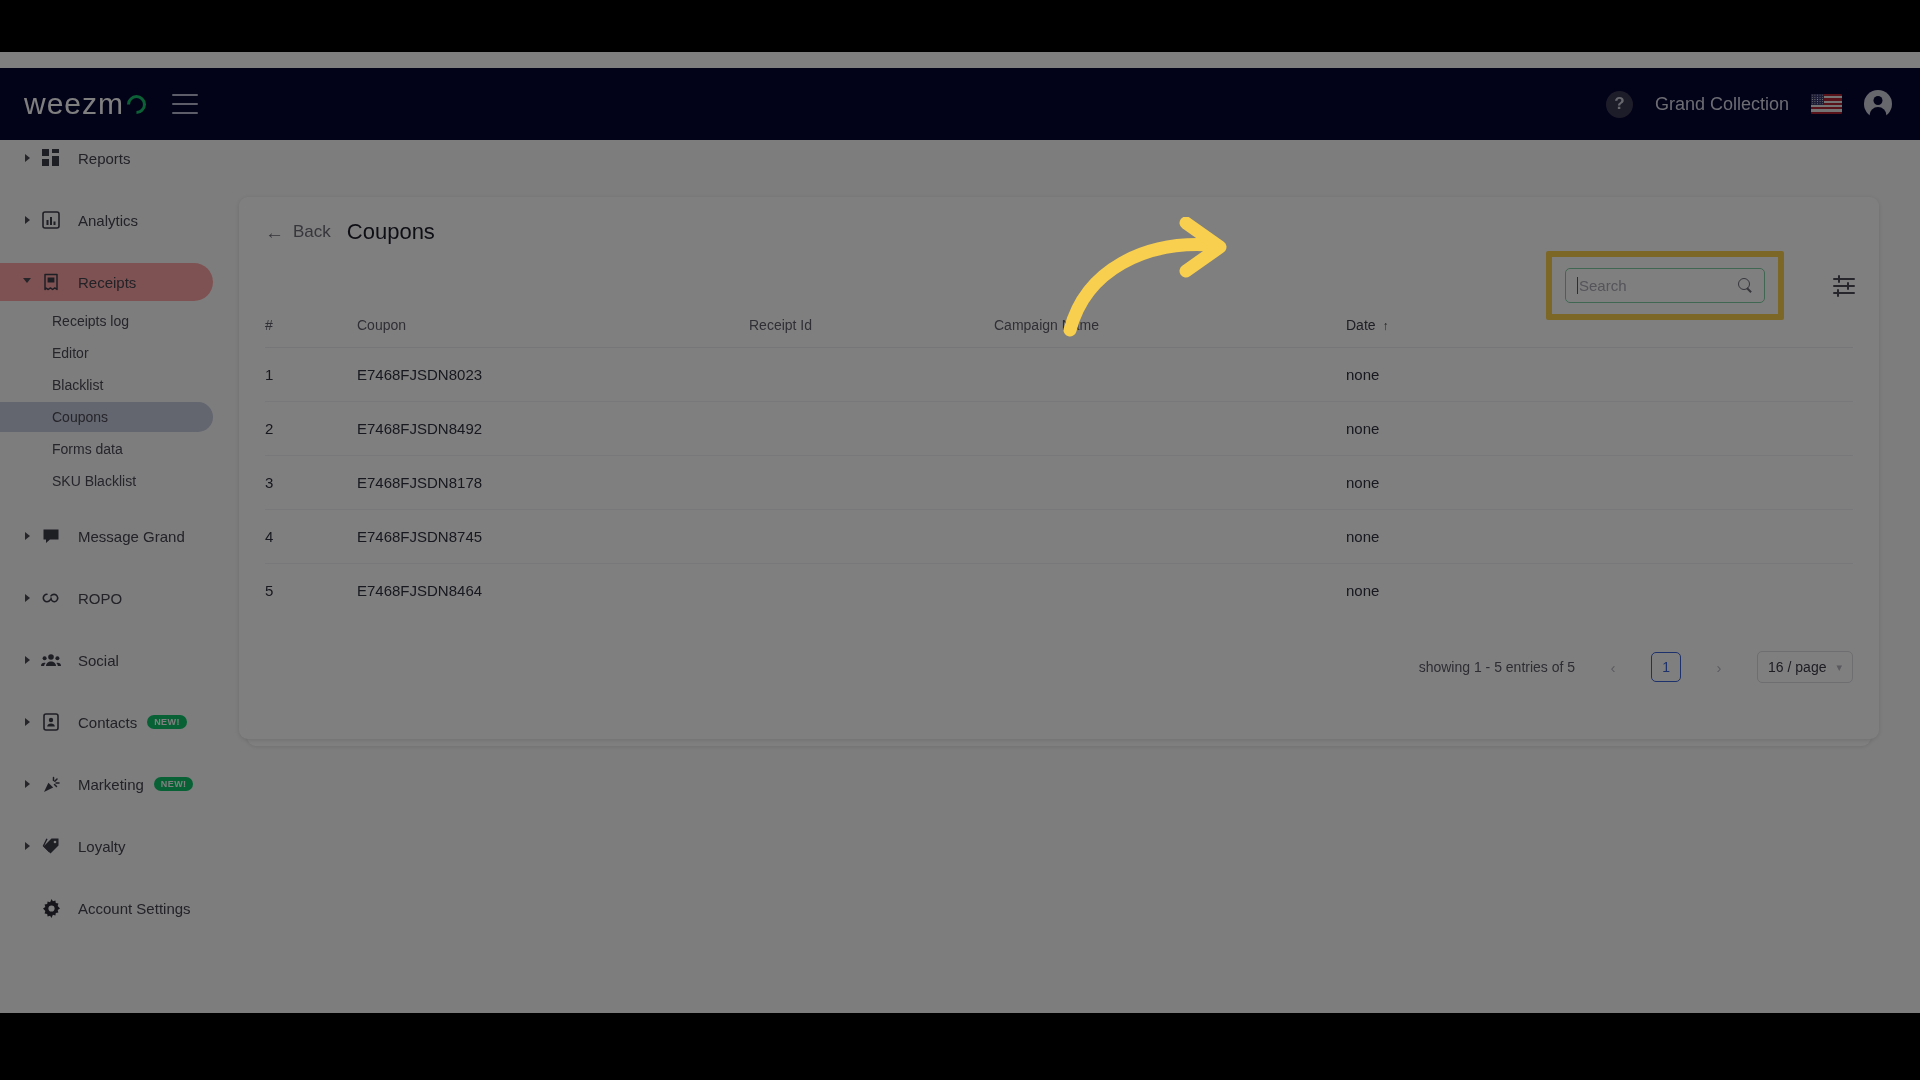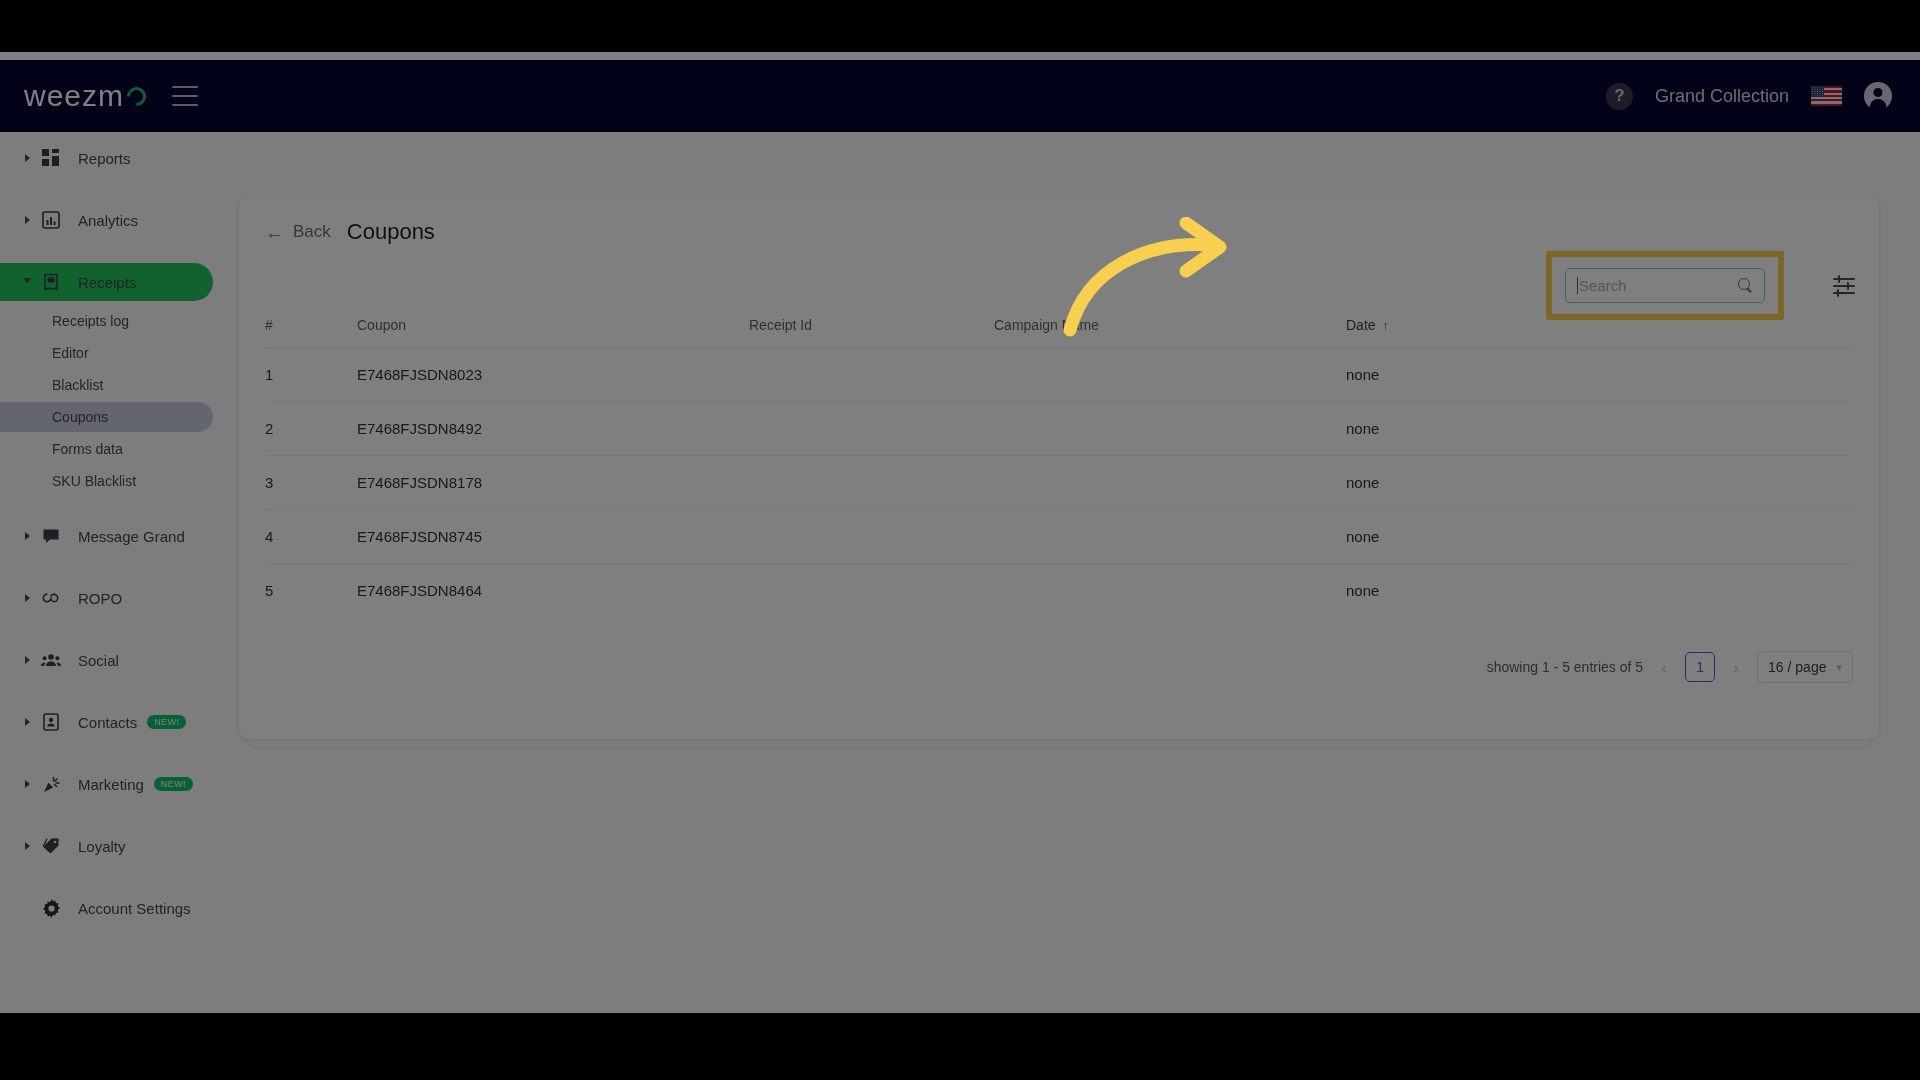--- a/index.html
+++ b/index.html
@@ -23,21 +23,21 @@
   #scrim {
     position: absolute; left: 0; top: 0;
     width: 1920px; height: 961px;
     background: rgba(0,0,0,0.50);
     pointer-events: none;
     z-index: 60;
   }
 
   
   #navbar {
-    position: absolute; left: 0; top: 8px;
+    position: absolute; left: 0; top: 16px;
     width: 1920px; height: 72px;
     background: #050433;
     display: flex; align-items: center;
     z-index: 20;
   }
   .brand {
     margin-left: 24px;
     font-size: 30px; letter-spacing: 1px;
     color: #ffffff; font-weight: 400;
     display: flex; align-items: center;
@@ -91,35 +91,35 @@
     background: #fbfbfd;
     padding-top: 10px;
     z-index: 10;
   }
   .nav-row {
     display: flex; align-items: center;
     height: 38px; margin: 5px 12px 5px 0;
     border-radius: 0 19px 19px 0;
     cursor: pointer; position: relative;
   }
-  .nav-row.active { background: #22c55e; }
+  .nav-row.active { background: #fca5a5; }
   .caret {
     width: 18px; margin-left: 18px; flex: 0 0 auto;
     display: flex; align-items: center; justify-content: center;
   }
   .caret i { display:block; width:0; height:0;
     border-left: 5px solid #4a4a55; border-top: 4px solid transparent; border-bottom: 4px solid transparent; }
   .caret.open i { border-left: 4px solid transparent; border-right: 4px solid transparent;
     border-top: 5px solid #4a4a55; border-left-color: transparent; }
   .nav-ico { width: 22px; height: 22px; margin-left: 4px; flex: 0 0 auto;
     display:flex; align-items:center; justify-content:center; color:#3d3d4a; }
   .nav-label { margin-left: 16px; font-size: 15px; color: #44444f; }
   .badge-new {
     margin-left: 10px; background: #0ec26a; color: #ffffff;
-    font-size: 9px; font-weight: 400; letter-spacing: .4px;
+    font-size: 9px; font-weight: 700; letter-spacing: .4px;
     padding: 2px 7px; border-radius: 8px;
   }
   .sub-row {
     display: flex; align-items: center;
     height: 30px; margin: 2px 12px 2px 0;
     padding-left: 52px; border-radius: 0 15px 15px 0;
     font-size: 14px; color: #4a4a55; cursor: pointer;
   }
   .sub-row.active { background: #c6cade; }
   .nav-gap { height: 14px; }
@@ -185,21 +185,21 @@
   tbody td { font-size: 15px; color: #303040; padding: 18px 0; border-bottom: 1px solid #f0f0f4; }
   tbody tr:last-child td { border-bottom: none; }
   .col-num   { width: 92px; }
   .col-coup  { width: 392px; }
   .col-rcpt  { width: 245px; }
   .col-camp  { width: 352px; }
   .col-date  { width: auto; margin-top: 32px; }
   .sort-arrow { margin-left: 7px; font-size: 12px; }
 
   
-  #pager { position: absolute; right: 26px; bottom: 56px; display: flex; align-items: center; gap: 10px; }
+  #pager { position: absolute; right: 26px; bottom: 56px; display: flex; align-items: center; gap: 27px; }
   .showing { font-size: 14px; color: #5a5a66; }
   .pg-arrow { font-size: 15px; color: #b8b8c2; width: 22px; text-align: center; cursor: pointer; }
   .pg-num {
     width: 30px; height: 30px; border: 1px solid #3b62d8; border-radius: 5px;
     color: #3b62d8; font-size: 14px; display: flex; align-items: center; justify-content: center;
     cursor: pointer;
   }
   .pg-size {
     height: 32px; border: 1px solid #dcdce3; border-radius: 5px;
     display: flex; align-items: center; gap: 10px; padding: 0 10px;

